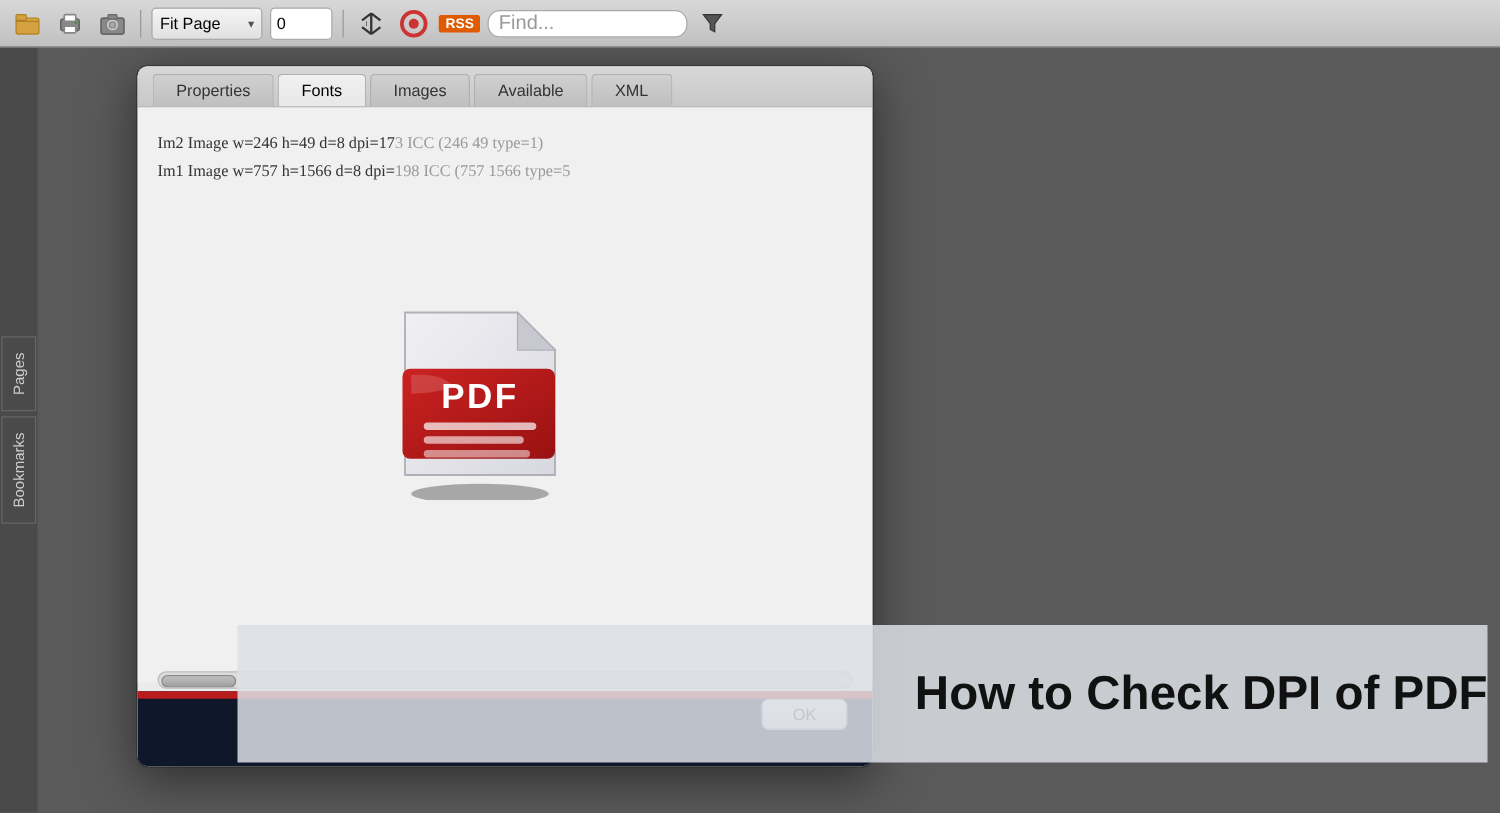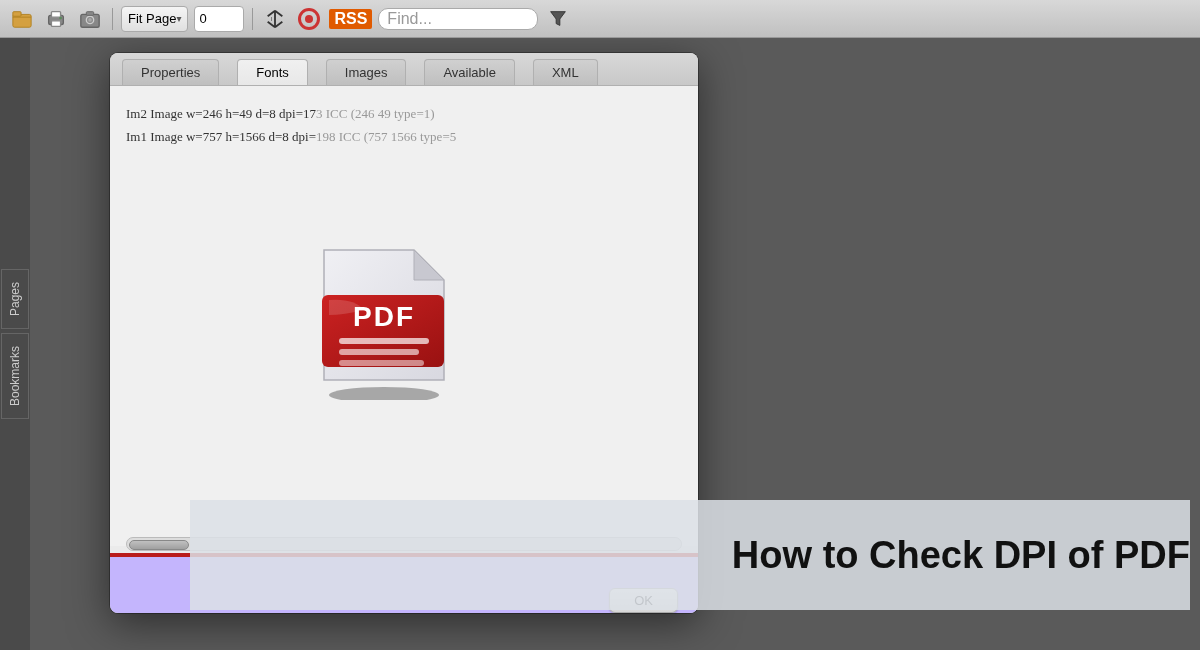--- a/index.html
+++ b/index.html
@@ -45,21 +45,21 @@
 
     .toolbar-dropdown {
       display: flex;
       align-items: center;
       background: linear-gradient(to bottom, #f5f5f5, #e0e0e0);
       border: 1px solid #aaa;
       border-radius: 4px;
       padding: 2px 6px;
       height: 26px;
       font-size: 13px;
-      gap: 0;
+      gap: 22px;
       cursor: pointer;
     }
 
     .toolbar-dropdown-arrow {
       font-size: 10px;
       color: #555;
     }
 
     .toolbar-number-input {
       display: flex;
@@ -88,21 +88,21 @@
       border: 3px solid #cc3333;
       display: flex;
       align-items: center;
       justify-content: center;
       position: relative;
     }
 
     .rss-badge {
       background: #e05a00;
       color: white;
-      font-size: 16px;
+      font-size: 11px;
       font-weight: bold;
       padding: 1px 5px;
       border-radius: 2px;
     }
 
     .toolbar-search {
       display: flex;
       align-items: center;
       background: white;
       border: 1px solid #aaa;
@@ -290,21 +290,21 @@
     .wc-close { background: #ff5f56; }
     .wc-min { background: #ffbd2e; }
     .wc-max { background: #27c93f; }
 
     
     .dialog-tabs {
       display: flex;
       background: linear-gradient(to bottom, #d8d8d8, #c8c8c8);
       border-bottom: 1px solid #b0b0b0;
       padding: 6px 12px 0;
-      gap: 18px;
+      gap: 3px;
     }
 
     .dialog-tab {
       padding: 5px 18px;
       font-size: 13px;
       color: #333;
       border: 1px solid #b0b0b0;
       border-bottom: none;
       border-radius: 4px 4px 0 0;
       cursor: pointer;
@@ -372,24 +372,24 @@
       color: #111;
     }
 
     
     .dialog-footer {
       position: absolute;
       bottom: 0;
       left: 0;
       right: 0;
       height: 60px;
-      background: #c4b5fd;
-      border-top: 4px solid #b91c1c;
-      display: flex;
-      align-items: flex-end;
+      background: #0f172a;
+      border-top: 6px solid #b91c1c;
+      display: flex;
+      align-items: flex-start;
       justify-content: flex-end;
       padding: 0 20px;
     }
 
     .scrollbar-area {
       position: absolute;
       bottom: 60px;
       left: 16px;
       right: 16px;
       height: 18px;

